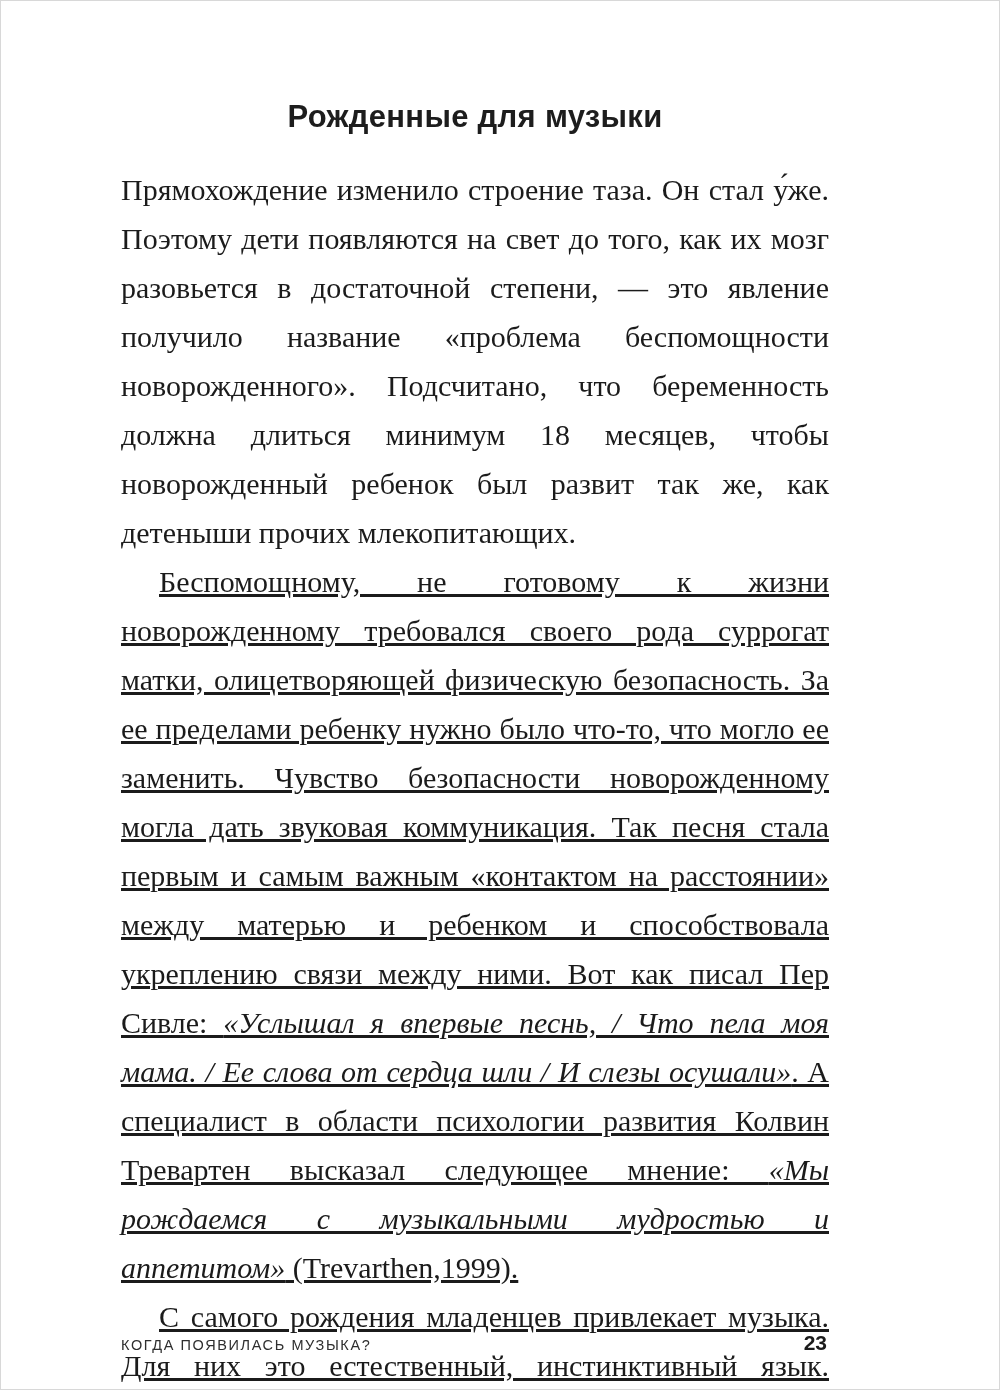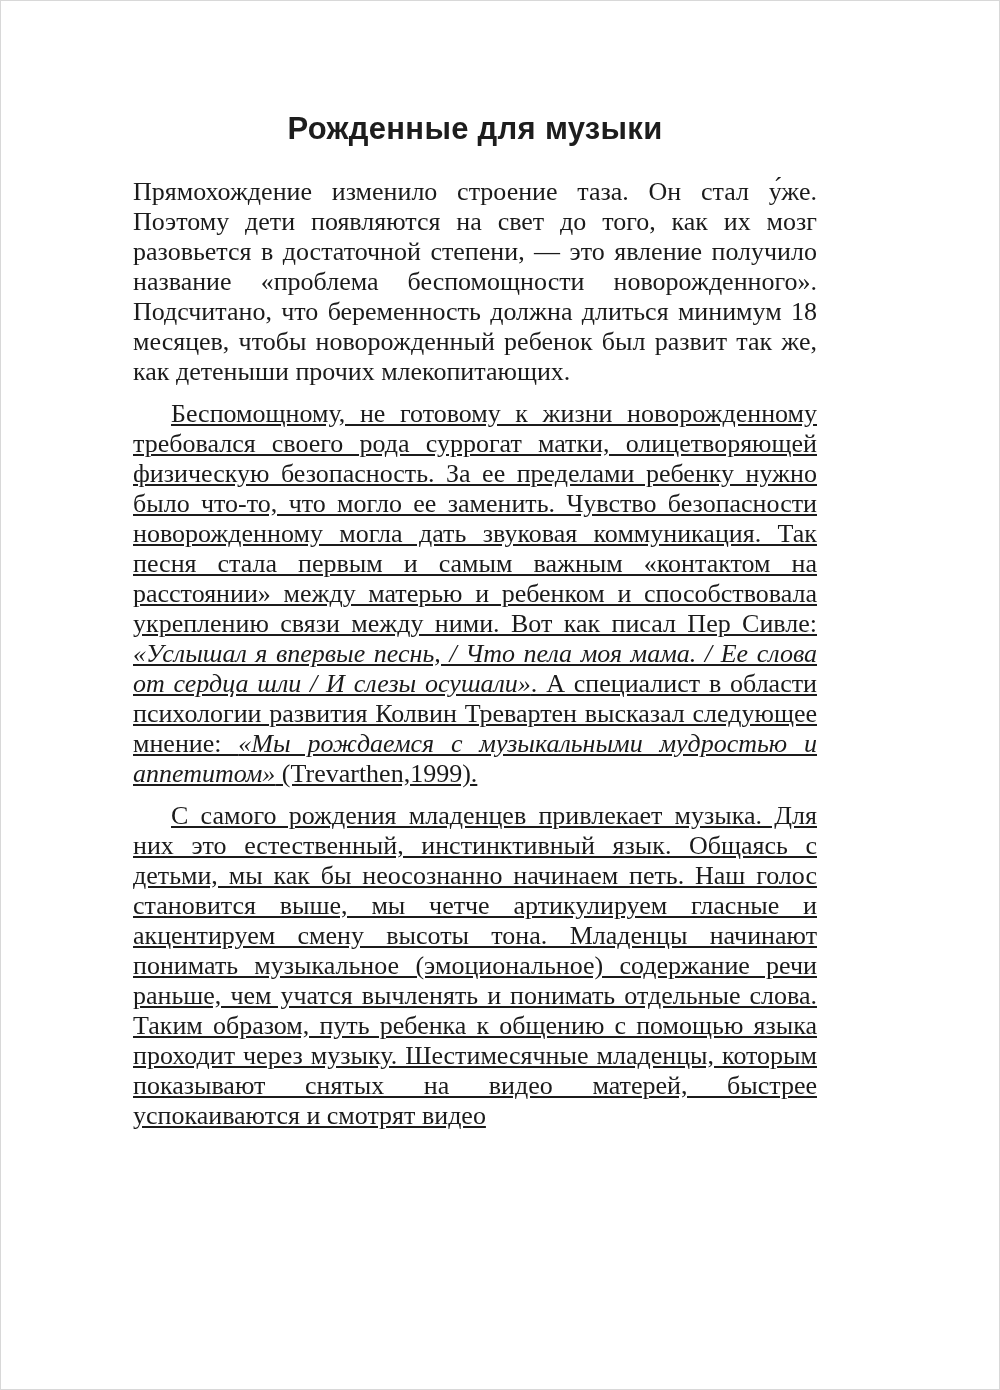--- a/index.html
+++ b/index.html
@@ -18,32 +18,32 @@
     color: #1b1b1b;
     overflow: hidden;
   }
   .content {
     position: absolute;
     left: 120px;
     top: 98px;
     width: 708px;
   }
   .chapter-title {
-    margin: 12px 0 30px 0;
+    margin: 0 0 30px 0;
     text-align: center;
     font-family: "Liberation Sans", sans-serif;
     font-weight: 700;
     font-size: 31px;
     letter-spacing: 0.3px;
     color: #1d1d1d;
   }
   .text-block p {
-    margin: 12px;
-    font-size: 26px;
-    line-height: 30px;
+    margin: 0;
+    font-size: 30px;
+    line-height: 49px;
     text-align: justify;
     color: #1b1b1b;
   }
   .text-block p.indent {
     text-indent: 38px;
     text-decoration: underline;
   }
   .italic {
     font-style: italic;
   }
@@ -74,13 +74,17 @@
 
 <div class="page">
   <div class="content">
     <h1 class="chapter-title">Рожденные для музыки</h1>
     <div class="text-block">
       <p><span>Прямохождение изменило строение таза. Он стал у́же. Поэтому дети появляются на свет до того, как их мозг разовьется в достаточной степени, — это явление получило название «проблема беспомощности новорожденного». Подсчитано, что беременность должна длиться минимум 18 месяцев, чтобы новорожденный ребенок был развит так же, как детеныши прочих млекопитающих.</span></p>
       <p class="indent"><span>Беспомощному, не готовому к жизни новорожденному требовался своего рода суррогат матки, олицетворяющей физическую безопасность. За ее пределами ребенку нужно было что-то, что могло ее заменить. Чувство безопасности новорожденному могла дать звуковая коммуникация. Так песня стала первым и самым важным «контактом на расстоянии» между матерью и ребенком и способствовала укреплению связи между ними. Вот как писал Пер Сивле: </span><span class="italic">«Услышал я впервые песнь, / Что пела моя мама. / Ее слова от сердца шли / И слезы осушали»</span><span>. А специалист в области психологии развития Колвин Тревартен высказал следующее мнение: </span><span class="italic">«Мы рождаемся с музыкальными мудростью и аппетитом»</span><span> (Trevarthen,1999).</span></p>
       <p class="indent"><span>С самого рождения младенцев привлекает музыка. Для них это естественный, инстинктивный язык. Общаясь с детьми, мы как бы неосознанно начинаем петь. Наш голос становится выше, мы четче артикулируем гласные и акцентируем смену высоты тона. Младенцы начинают понимать музыкальное (эмоциональное) содержание речи раньше, чем учатся вычленять и понимать отдельные слова. Таким образом, путь ребенка к общению с помощью языка проходит через музыку. Шестимесячные младенцы, которым показывают снятых на видео матерей, быстрее успокаиваются и смотрят видео</span></p>
     </div>
   </div>
+  <div class="footer">
+    <span class="running-title">КОГДА ПОЯВИЛАСЬ МУЗЫКА?</span>
+    <span class="page-number">23</span>
+  </div>
 </div>
 
 </body></html>

